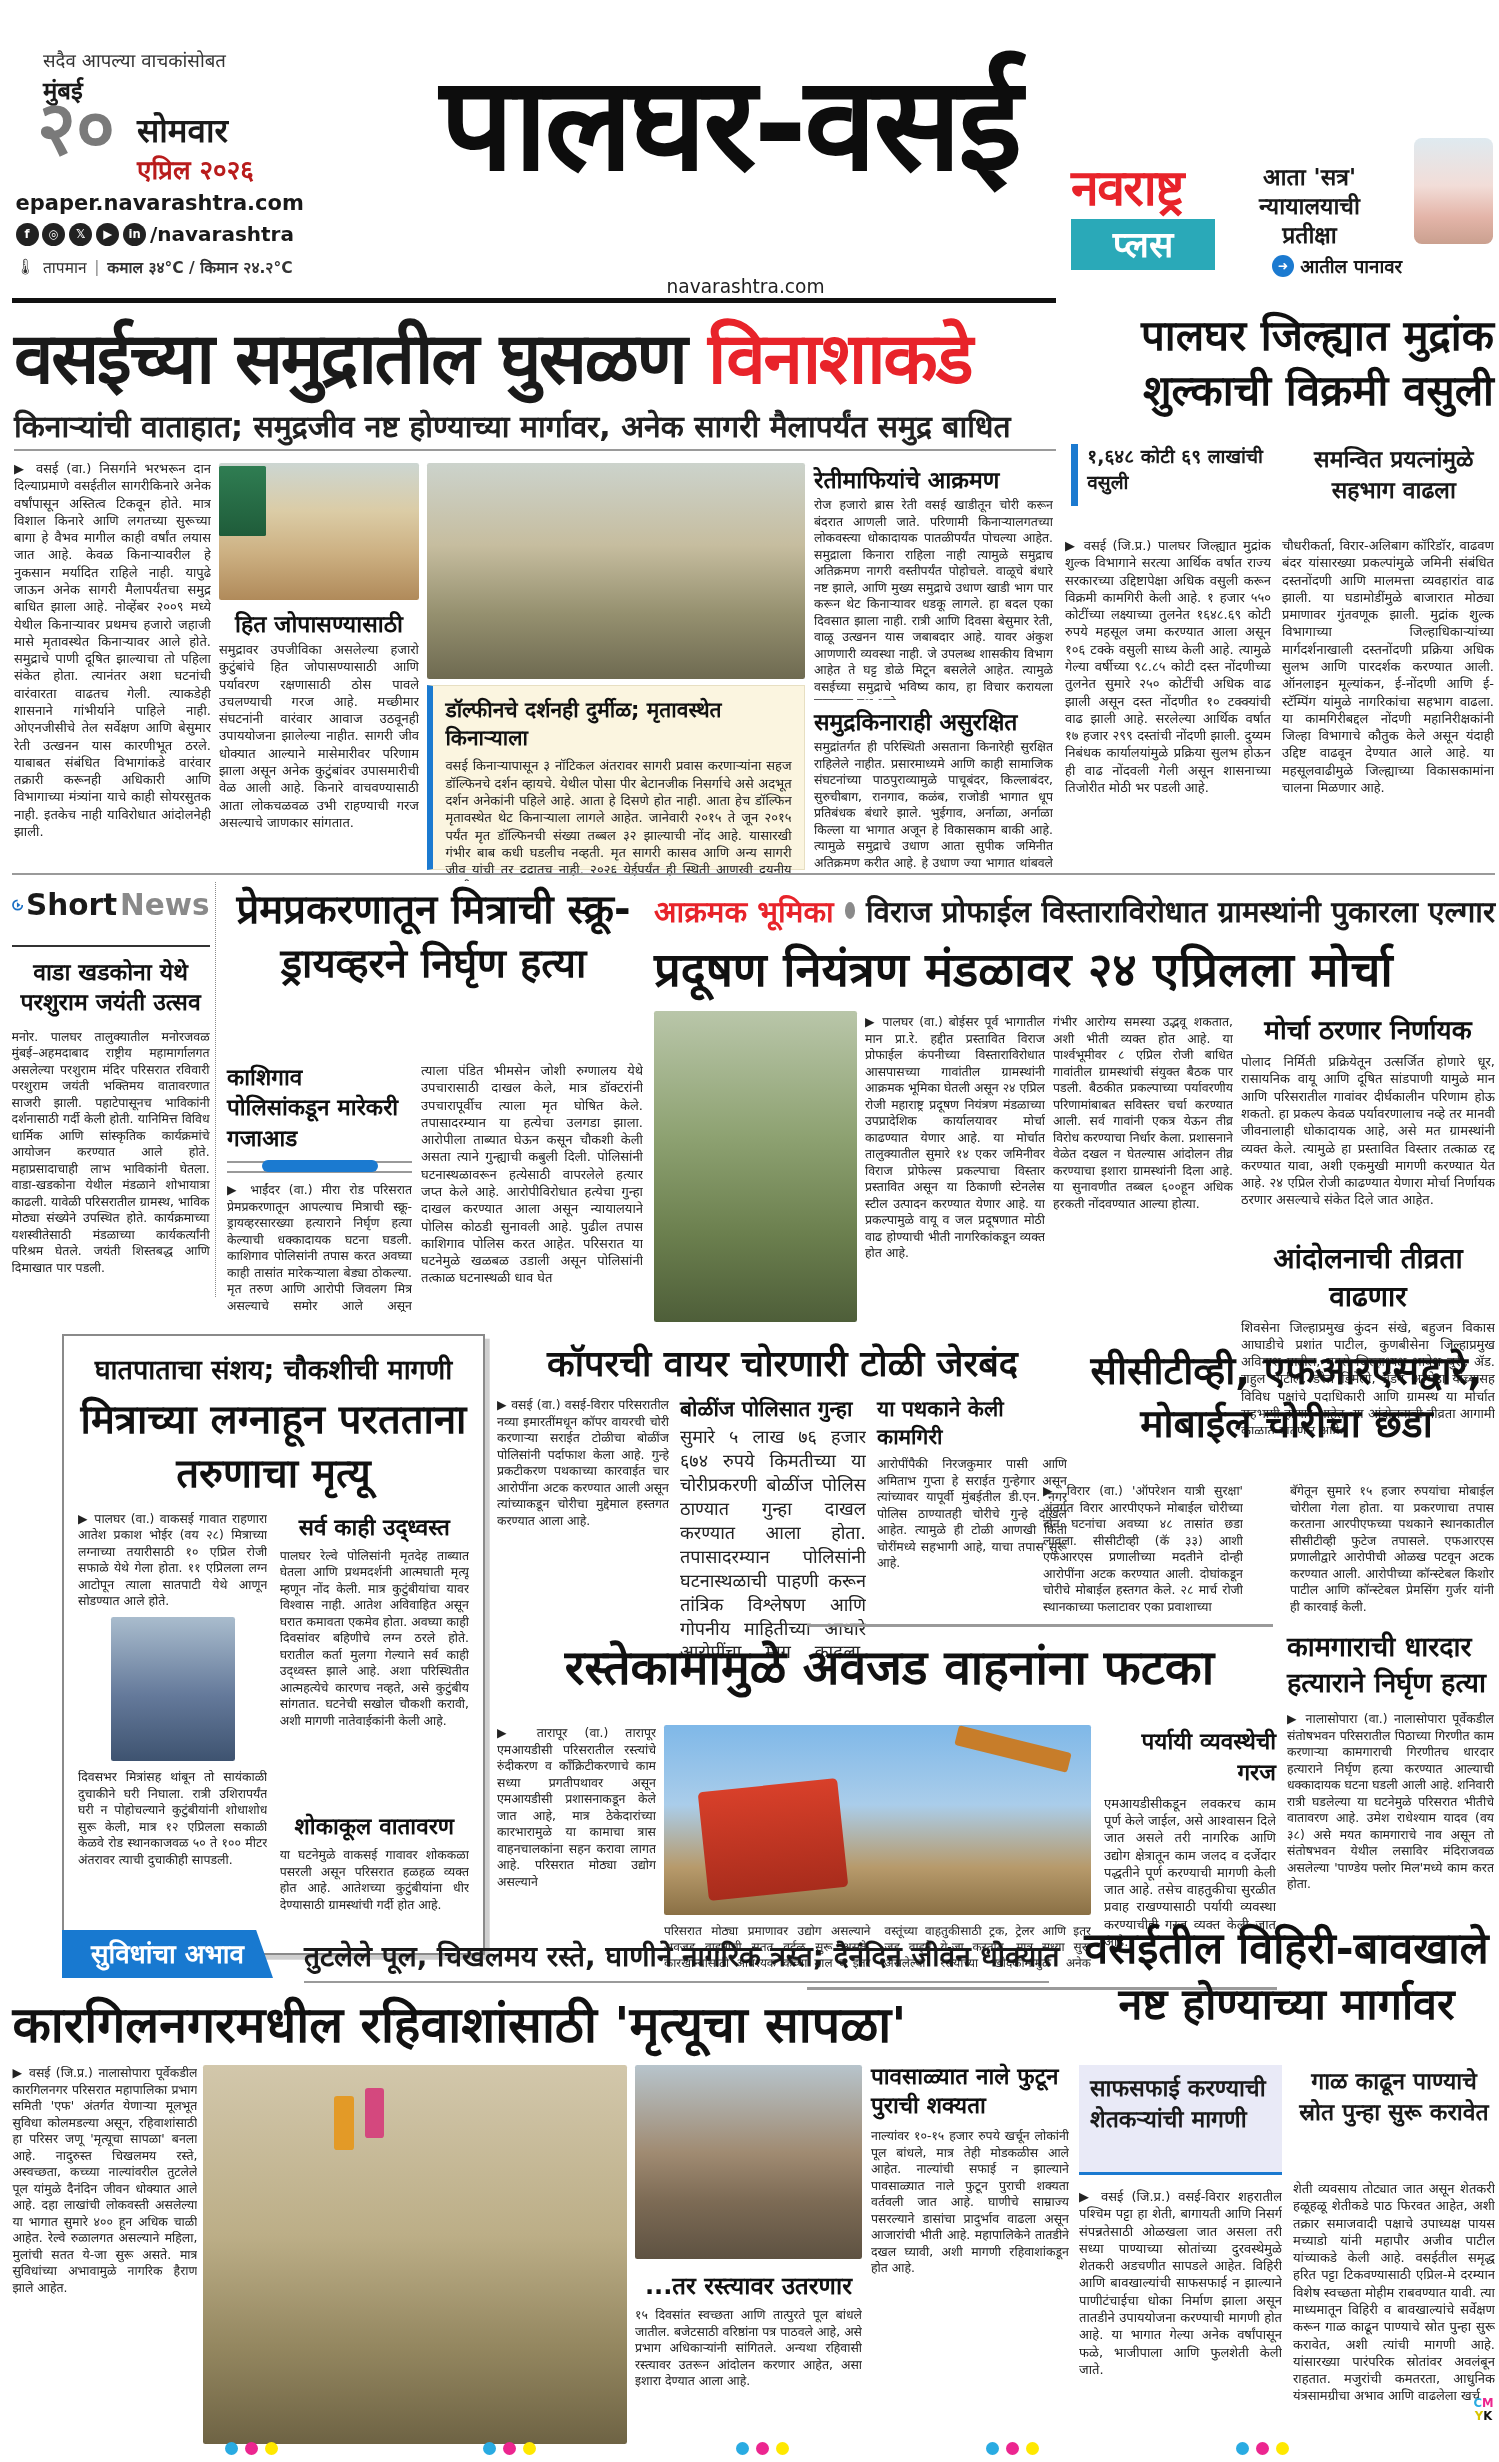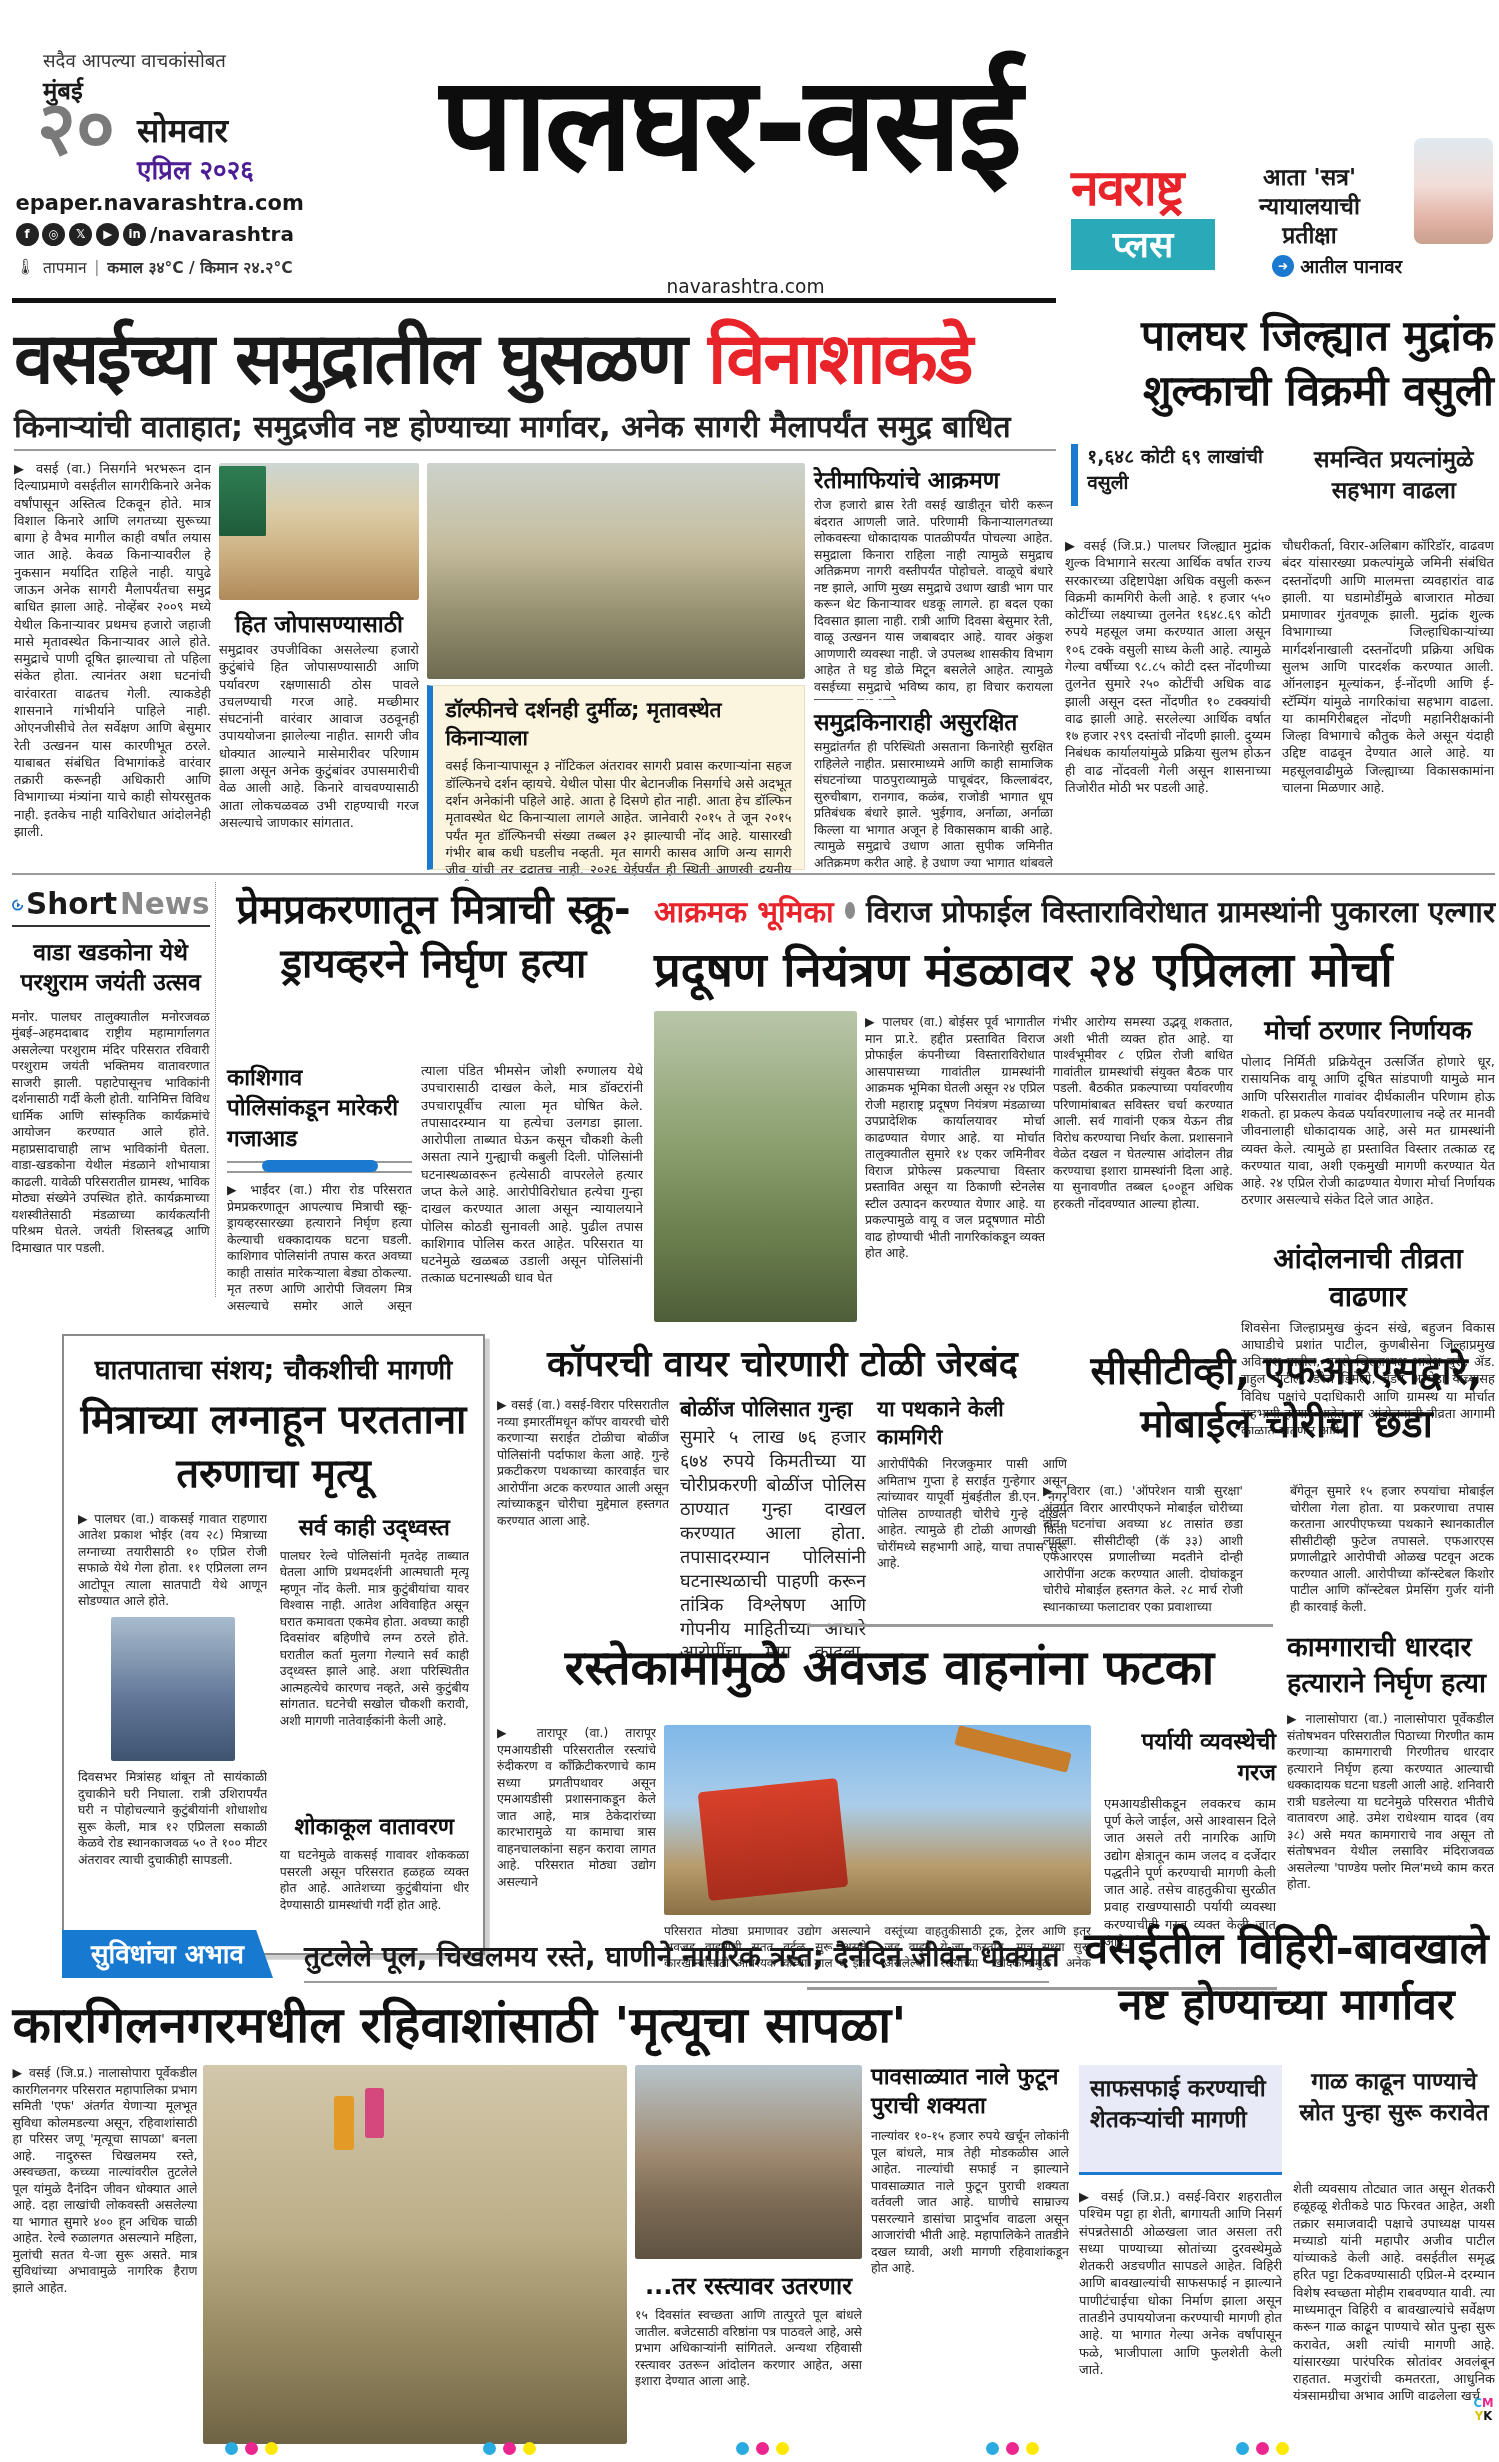--- a/index.html
+++ b/index.html
@@ -34,21 +34,21 @@
 </style>
 </head>
 <body>
 
 <div class="page">
 
   <div class="abs" style="left:43px;top:47px;width:264px;font-size:18.6px;color:#333;">सदैव आपल्या वाचकांसोबत</div>
   <div class="abs bold" style="left:43px;top:73px;font-size:24px;">मुंबई</div>
   <div class="abs bold" style="left:37px;top:87px;font-size:75px;color:#7a7a7a;line-height:1.1;">२०</div>
   <div class="abs bold" style="left:137px;top:107px;font-size:33px;">सोमवार</div>
-  <div class="abs bold" style="left:137px;top:151px;font-size:26px;color:#4c1d95;">एप्रिल २०२६</div>
+  <div class="abs bold" style="left:137px;top:151px;font-size:26px;color:#b91c1c;">एप्रिल २०२६</div>
   <div class="abs bold" style="left:15.5px;top:191px;font-size:21px;">epaper.navarashtra.com</div>
   <div class="abs" style="left:15.5px;top:222px;display:flex;align-items:center;">
     <span class="soc">f</span>
     <span class="soc">◎</span>
     <span class="soc">𝕏</span>
     <span class="soc">▶</span>
     <span class="soc">in</span>
     <span class="bold" style="font-size:20px;">/navarashtra</span>
   </div>
   <div class="abs" style="left:15.5px;top:256px;font-size:15.5px;color:#333;display:flex;gap:7.8px;align-items:center;">
@@ -106,21 +106,21 @@
   <div class="abs" style="left:1071px;top:444px;width:423px;display:flex;gap:14px;">
     <div class="pt-bar bold" style="width:194px;font-size:19px;line-height:1.35;">१,६४८ कोटी ६९ लाखांची वसुली</div>
     <div class="bold ct" style="width:202px;font-size:23px;line-height:1.35;">समन्वित प्रयत्नांमुळे सहभाग वाढला</div>
   </div>
   <div class="abs body-txt" style="left:1065px;top:537px;width:206px;height:332px;">▶ वसई (जि.प्र.) पालघर जिल्ह्यात मुद्रांक शुल्क विभागाने सरत्या आर्थिक वर्षात राज्य सरकारच्या उद्दिष्टापेक्षा अधिक वसुली करून विक्रमी कामगिरी केली आहे. १ हजार ५५० कोटींच्या लक्ष्याच्या तुलनेत १६४८.६९ कोटी रुपये महसूल जमा करण्यात आला असून १०६ टक्के वसुली साध्य केली आहे. त्यामुळे गेल्या वर्षीच्या ९८.८५ कोटी दस्त नोंदणीच्या तुलनेत सुमारे २५० कोटींची अधिक वाढ झाली असून दस्त नोंदणीत १० टक्क्यांची वाढ झाली आहे. सरलेल्या आर्थिक वर्षात १७ हजार २९९ दस्तांची नोंदणी झाली. दुय्यम निबंधक कार्यालयांमुळे प्रक्रिया सुलभ होऊन ही वाढ नोंदवली गेली असून शासनाच्या तिजोरीत मोठी भर पडली आहे.</div>
   <div class="abs body-txt" style="left:1282px;top:537px;width:212px;height:332px;">चौधरीकर्ता, विरार-अलिबाग कॉरिडॉर, वाढवण बंदर यांसारख्या प्रकल्पांमुळे जमिनी संबंधित दस्तनोंदणी आणि मालमत्ता व्यवहारांत वाढ झाली. या घडामोडींमुळे बाजारात मोठ्या प्रमाणावर गुंतवणूक झाली. मुद्रांक शुल्क विभागाच्या जिल्हाधिकाऱ्यांच्या मार्गदर्शनाखाली दस्तनोंदणी प्रक्रिया अधिक सुलभ आणि पारदर्शक करण्यात आली. ऑनलाइन मूल्यांकन, ई-नोंदणी आणि ई-स्टॅम्पिंग यांमुळे नागरिकांचा सहभाग वाढला. या कामगिरीबद्दल नोंदणी महानिरीक्षकांनी जिल्हा विभागाचे कौतुक केले असून यंदाही उद्दिष्ट वाढवून देण्यात आले आहे. या महसूलवाढीमुळे जिल्ह्याच्या विकासकामांना चालना मिळणार आहे.</div>
 
   <div class="abs grayrule" style="left:11.6px;top:873px;width:1483px;height:1.6px;"></div>
 
   <div class="abs" style="left:11.6px;top:887px;width:198px;">
-    <div style="display:flex;align-items:flex-start;gap:3px;border-bottom:2.3px solid #333;padding-bottom:2px;">
+    <div style="display:flex;align-items:center;gap:3px;border-bottom:2.3px solid #333;padding-bottom:22px;">
       <svg width="36" height="36" viewBox="0 0 46 46">
         <path d="M23 4 A19 19 0 1 0 42 23" fill="none" stroke="#1a6fc4" stroke-width="7"></path>
         <path d="M20 12 L34 23 L20 34 Z" fill="#1a6fc4"></path>
       </svg>
       <span class="bold" style="font-size:29.5px;">Short</span>
       <span class="bold" style="font-size:29.5px;color:#8a8a8a;">News</span>
     </div>
     <div class="col-head ct" style="font-size:23px;margin-top:11px;line-height:1.3;">वाडा खडकोना येथे परशुराम जयंती उत्सव</div>
     <div class="body-txt" style="font-size:12.4px;margin-top:11px;height:256px;">मनोर. पालघर तालुक्यातील मनोरजवळ मुंबई–अहमदाबाद राष्ट्रीय महामार्गालगत असलेल्या परशुराम मंदिर परिसरात रविवारी परशुराम जयंती भक्तिमय वातावरणात साजरी झाली. पहाटेपासूनच भाविकांनी दर्शनासाठी गर्दी केली होती. यानिमित्त विविध धार्मिक आणि सांस्कृतिक कार्यक्रमांचे आयोजन करण्यात आले होते. महाप्रसादाचाही लाभ भाविकांनी घेतला. वाडा-खडकोना येथील मंडळाने शोभायात्रा काढली. यावेळी परिसरातील ग्रामस्थ, भाविक मोठ्या संख्येने उपस्थित होते. कार्यक्रमाच्या यशस्वीतेसाठी मंडळाच्या कार्यकर्त्यांनी परिश्रम घेतले. जयंती शिस्तबद्ध आणि दिमाखात पार पडली.</div>
   </div>

